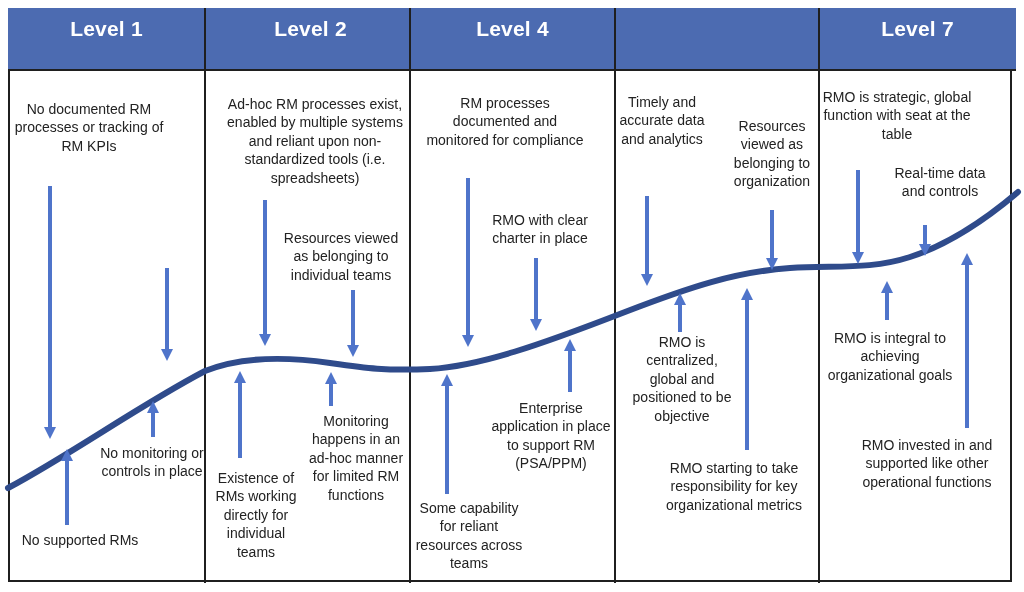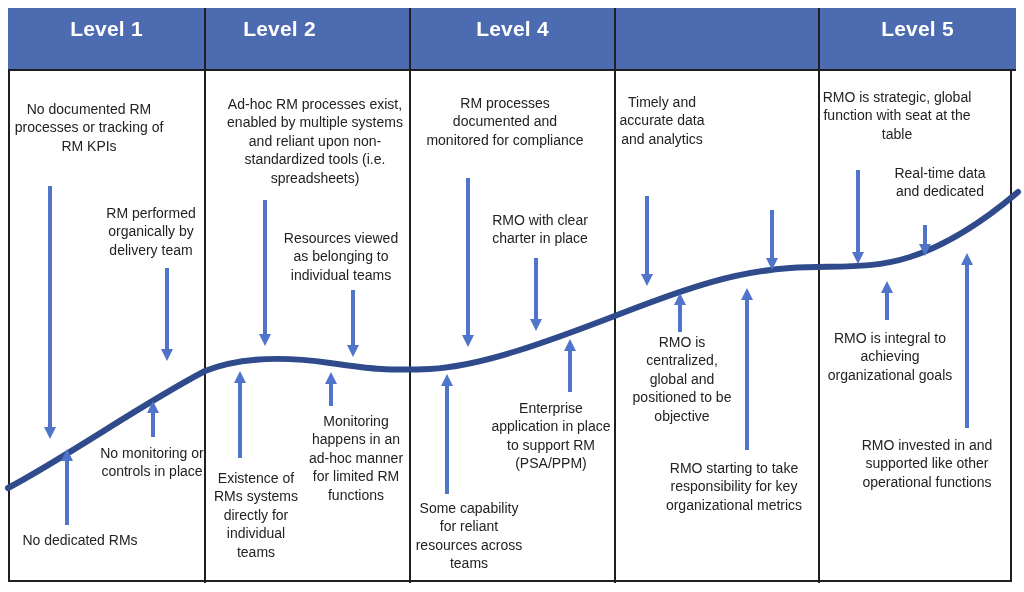--- a/index.html
+++ b/index.html
@@ -30,23 +30,23 @@
 </style>
 </head>
 <body>
 
 <div class="canvas">
 
   <div class="frame"></div>
   <div class="header-band"></div>
 
   <div class="hlabel" style="left:8px;width:197px">Level 1</div>
-  <div class="hlabel" style="left:190px;width:179px">Level 2</div>
+  <div class="hlabel" style="left:221px;width:179px">Level 2</div>
   <div class="hlabel" style="left:410px;width:205px">Level 4</div>
-  <div class="hlabel" style="left:819px;width:197px">Level 5</div>
+  <div class="hlabel" style="left:819px;width:197px">Level 7</div>
 
   <div class="vline" style="left:204px"></div>
   <div class="vline" style="left:409px"></div>
   <div class="vline" style="left:614px"></div>
   <div class="vline" style="left:818px"></div>
 
   <svg class="overlay" width="1024" height="592" viewBox="0 0 1024 592">
     <defs>
       <marker id="ah" viewBox="0 0 10 10" refX="2.5" refY="5" markerWidth="3" markerHeight="3" orient="auto">
         <path d="M0,0 L10,5 L0,10 Z" fill="#4f74ca"></path>
@@ -82,36 +82,36 @@
     <line x1="680" y1="332" x2="680" y2="302" stroke="#4f74ca" stroke-width="4" marker-end="url(#ah)"></line>
     <line x1="747" y1="450" x2="747" y2="297" stroke="#4f74ca" stroke-width="4" marker-end="url(#ah)"></line>
 
     <line x1="858" y1="170" x2="858" y2="255" stroke="#4f74ca" stroke-width="4" marker-end="url(#ah)"></line>
     <line x1="925" y1="225" x2="925" y2="247" stroke="#4f74ca" stroke-width="4" marker-end="url(#ah)"></line>
     <line x1="887" y1="320" x2="887" y2="290" stroke="#4f74ca" stroke-width="4" marker-end="url(#ah)"></line>
     <line x1="967" y1="428" x2="967" y2="262" stroke="#4f74ca" stroke-width="4" marker-end="url(#ah)"></line>
   </svg>
 
   <div class="note" style="left:14px;top:100px;width:150px">No documented RM processes or tracking of RM KPIs</div>
-  <div class="note" style="left:92px;top:204px;width:118px">RM performed organically by delivery team</div>
   <div class="note" style="left:96px;top:444px;width:112px">No monitoring or controls in place</div>
-  <div class="note" style="left:10px;top:531px;width:140px">No dedicated RMs</div>
+  <div class="note" style="left:10px;top:531px;width:140px">No supported RMs</div>
 
   <div class="note" style="left:218px;top:95px;width:194px">Ad-hoc RM processes exist, enabled by multiple systems and reliant upon non-standardized tools (i.e. spreadsheets)</div>
   <div class="note" style="left:276px;top:229px;width:130px">Resources viewed as belonging to individual teams</div>
-  <div class="note" style="left:209px;top:469px;width:94px">Existence of RMs systems directly for individual teams</div>
+  <div class="note" style="left:209px;top:469px;width:94px">Existence of RMs working directly for individual teams</div>
   <div class="note" style="left:305px;top:412px;width:102px">Monitoring happens in an ad-hoc manner for limited RM functions</div>
 
   <div class="note" style="left:423px;top:94px;width:164px">RM processes documented and monitored for compliance</div>
   <div class="note" style="left:476px;top:211px;width:128px">RMO with clear charter in place</div>
   <div class="note" style="left:411px;top:499px;width:116px">Some capability for reliant resources across teams</div>
   <div class="note" style="left:490px;top:399px;width:122px">Enterprise application in place to support RM (PSA/PPM)</div>
 
   <div class="note" style="left:618px;top:93px;width:88px">Timely and accurate data and analytics</div>
+  <div class="note" style="left:722px;top:117px;width:100px">Resources viewed as belonging to organization</div>
   <div class="note" style="left:632px;top:333px;width:100px">RMO is centralized, global and positioned to be objective</div>
   <div class="note" style="left:652px;top:459px;width:164px">RMO starting to take responsibility for key organizational metrics</div>
 
   <div class="note" style="left:822px;top:88px;width:150px">RMO is strategic, global function with seat at the table</div>
-  <div class="note" style="left:886px;top:164px;width:108px">Real-time data and dedicated</div>
+  <div class="note" style="left:886px;top:164px;width:108px">Real-time data and controls</div>
   <div class="note" style="left:826px;top:329px;width:128px">RMO is integral to achieving organizational goals</div>
   <div class="note" style="left:843px;top:436px;width:168px">RMO invested in and supported like other operational functions</div>
 
 </div>
 
 </body></html>

